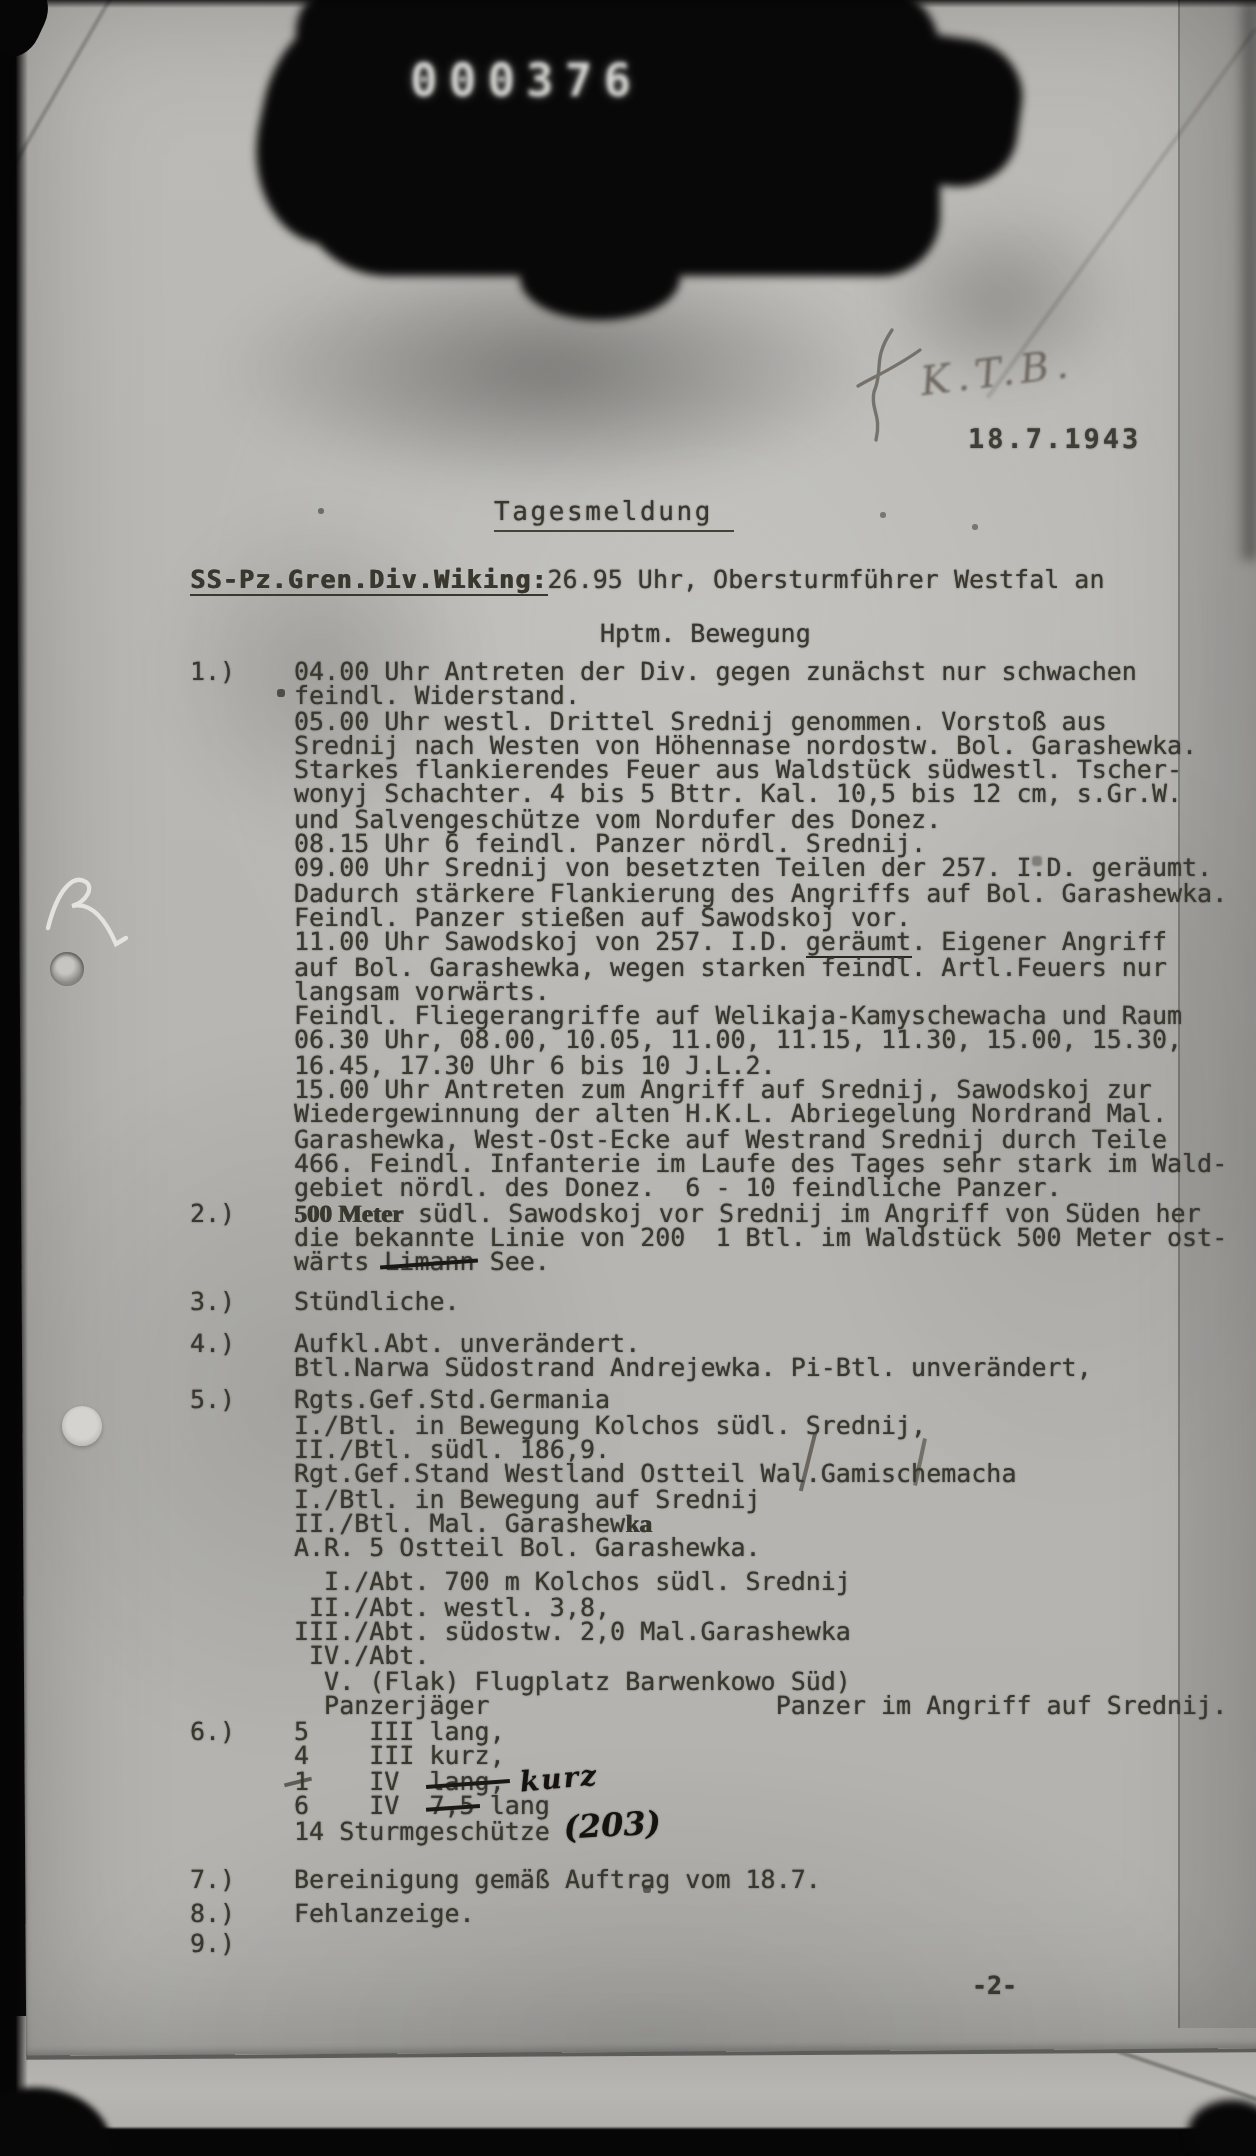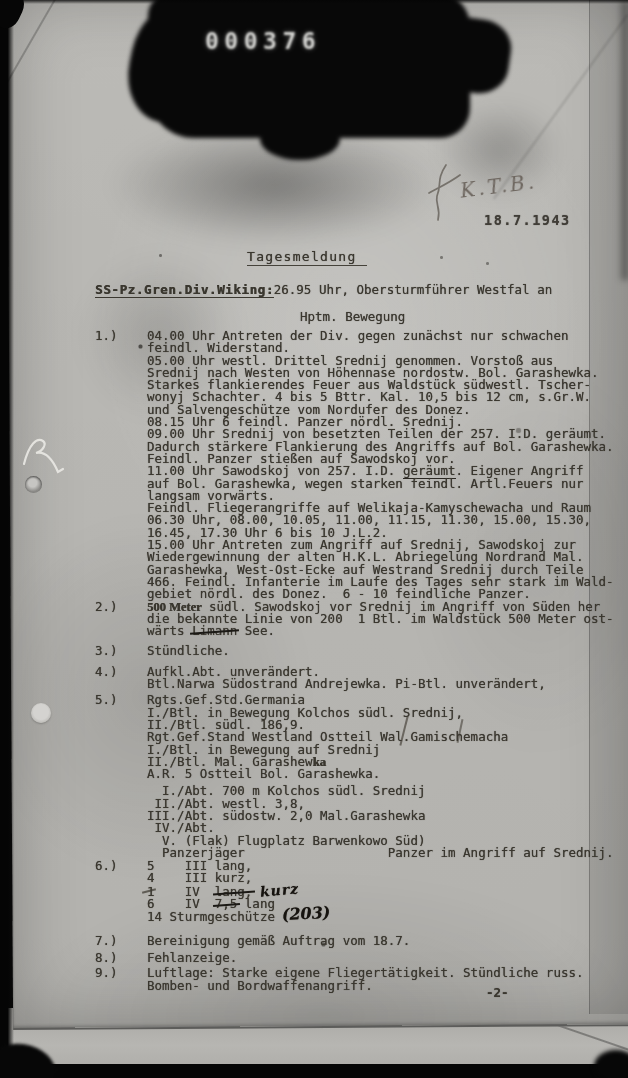--- a/index.html
+++ b/index.html
@@ -188,21 +188,20 @@
         <div class="section">
           <span class="sec-num">7.)</span>
           <div class="sec-content"><div class="line">Bereinigung gemäß Auftrag vom 18.7.</div></div>
         </div>
         <div class="section">
           <span class="sec-num">8.)</span>
           <div class="sec-content"><div class="line">Fehlanzeige.</div></div>
         </div>
         <div class="section">
           <span class="sec-num">9.)</span>
-          <div class="sec-content"><div class="line">Luftlage: Starke eigene Fliegertätigkeit. Stündliche russ.</div><div class="line">Bomben- und Bordwaffenangriff.</div></div>
         </div>
       </div>
     <div class="page-number">-2-</div>
   </div>
 
   <div class="stamp-wrap">
     <div class="blob-a"></div>
     <div class="blob-b"></div>
     <div class="blob-c"></div>
     <div class="blob-d"></div>

